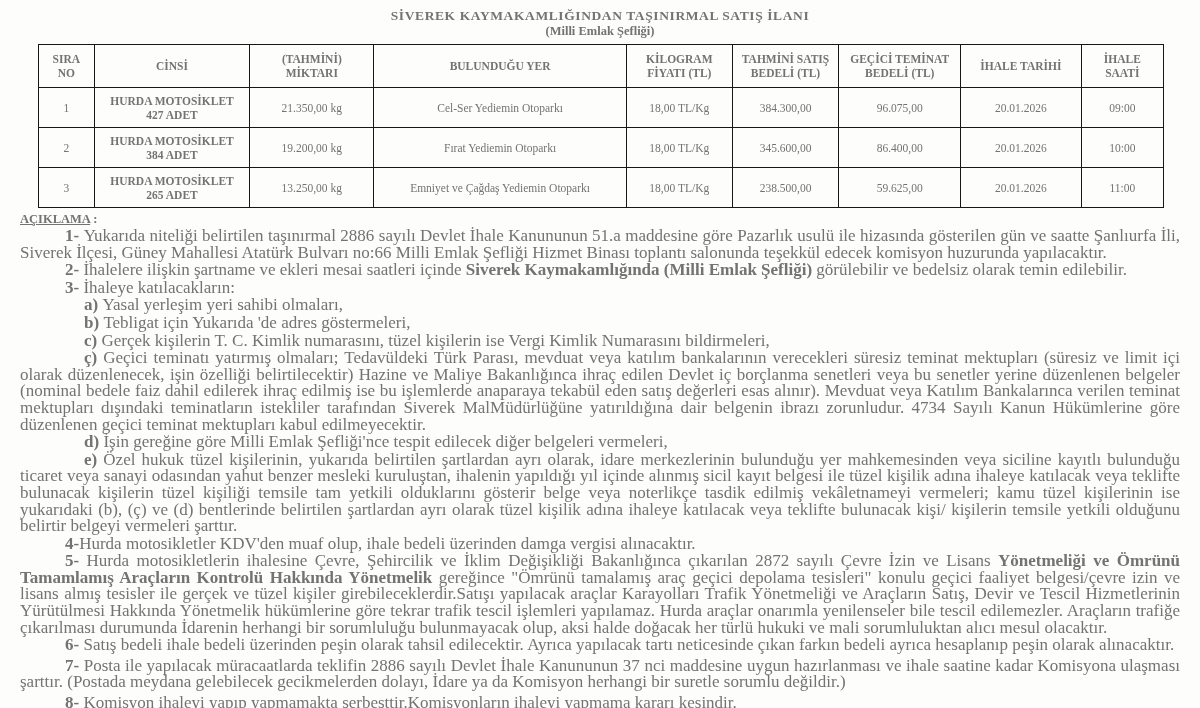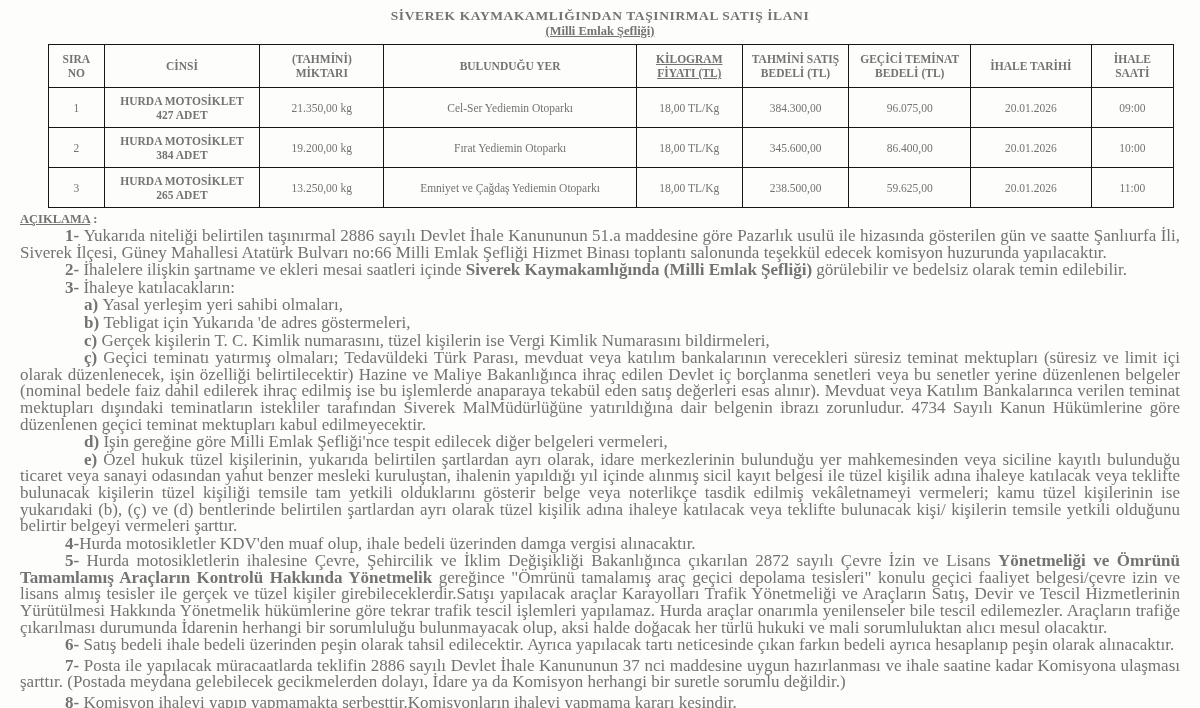--- a/index.html
+++ b/index.html
@@ -24,27 +24,26 @@
   .doc-title {
     font-size: 13.5px;
     font-weight: bold;
     letter-spacing: 0.6px;
     line-height: 16px;
   }
   .doc-subtitle {
     font-size: 12.5px;
     font-weight: bold;
     line-height: 15px;
-    text-decoration: underline;
   }
   
   table.sale-table {
     border-collapse: collapse;
     width: 1126px;
-    margin-left: 28px;
+    margin-left: 18px;
     table-layout: fixed;
   }
   .sale-table th, .sale-table td {
     border: 1.6px solid #171717;
     text-align: center;
     vertical-align: middle;
     padding: 2px 3px;
     white-space: pre-line;
     overflow: hidden;
   }
@@ -100,21 +99,21 @@
 
   <table class="sale-table">
     <thead>
       <tr id="thead-row">
           <th style="width: 4.6%;">SIRA
 NO</th>
           <th style="width: 14%;">CİNSİ</th>
           <th style="width: 11%; text-align: center;">(TAHMİNİ)
 MİKTARI</th>
           <th style="width: 23.1%;">BULUNDUĞU YER</th>
-          <th style="width: 9.3%; text-decoration: underline;">KİLOGRAM
+          <th style="width: 9.3%;">KİLOGRAM
 FİYATI (TL)</th>
           <th style="width: 9.4%;">TAHMİNİ SATIŞ
 BEDELİ  (TL)</th>
           <th style="width: 10.8%;">GEÇİCİ TEMİNAT
 BEDELİ  (TL)</th>
           <th style="width: 10.7%;">İHALE TARİHİ</th>
           <th style="width: 7.1%;">İHALE
 SAATİ</th>
         </tr>
     </thead>

